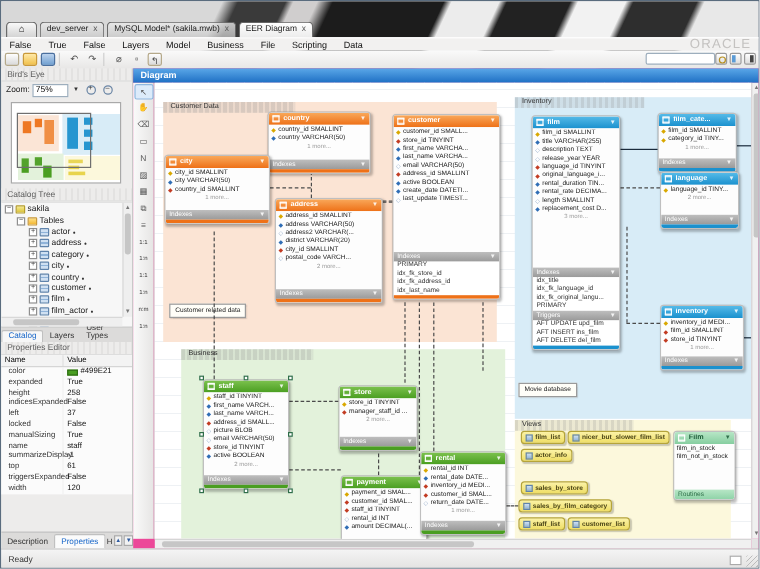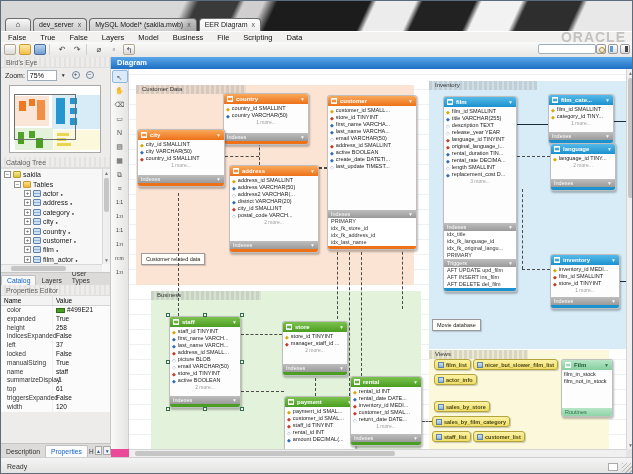--- a/index.html
+++ b/index.html
@@ -28,21 +28,21 @@
   .home-tab { width:26px; height:13px; margin-left:4px; border:1px solid #6b6b6b; border-bottom:none; border-radius:4px 4px 0 0;
     background:linear-gradient(rgba(255,255,255,.85),rgba(210,210,210,.8)); text-align:center; font-size:8px; line-height:12px; color:#222; }
   .tab { height:13px; margin-left:2px; padding:0 5px; border:1px solid #6b6b6b; border-bottom:none; border-radius:4px 4px 0 0;
     background:linear-gradient(rgba(235,235,235,.78),rgba(200,200,200,.75)); font-size:7px; line-height:12px; color:#1a1a1a; display:flex; align-items:center; gap:4px; }
   .tab.active { background:linear-gradient(#ffffff,#ececec); }
   .tab .x { font-size:7px; color:#555; }
 
   
   .menubar { position:absolute; left:0; top:30px; width:633px; height:11px; background:#F2F1F0; border-top:1px solid #fff; display:flex; align-items:center; }
   .menu-item { font-size:7.5px; color:#111; padding:0 7px; }
-  .brand { position:absolute; right:8px; font-size:14px; font-weight:bold; color:#c4c2c0; letter-spacing:1px; }
+  .brand { position:absolute; right:8px; font-size:11px; font-weight:normal; color:#c4c2c0; letter-spacing:1px; }
 
   
   .toolbar { position:absolute; left:0; top:41px; width:633px; height:15px; background:linear-gradient(#FAFAFA,#E8E7E6); display:flex; align-items:center; }
   .tb-icon { width:12px; height:11px; margin-left:3px; border-radius:2px; font-size:8px; line-height:11px; text-align:center; color:#4d4d4d; }
   .tb-icon.doc { background:linear-gradient(#fefefe,#d9d9d9); border:1px solid #b5a98a; }
   .tb-icon.folder { background:linear-gradient(#ffe9a8,#f0c04a); border:1px solid #c9993a; }
   .tb-icon.save { background:linear-gradient(#bcd3ee,#6f9fd0); border:1px solid #4a6f9e; }
   .tb-sep { width:1px; height:11px; background:#cfcfcf; margin:0 3px; }
   .search-wrap { position:absolute; right:38px; top:2px; display:flex; align-items:center; }
   .search-input { width:58px; height:10px; border:1px solid #9daebd; border-radius:2px; font-size:6px; padding:0 2px; background:#fff; }

